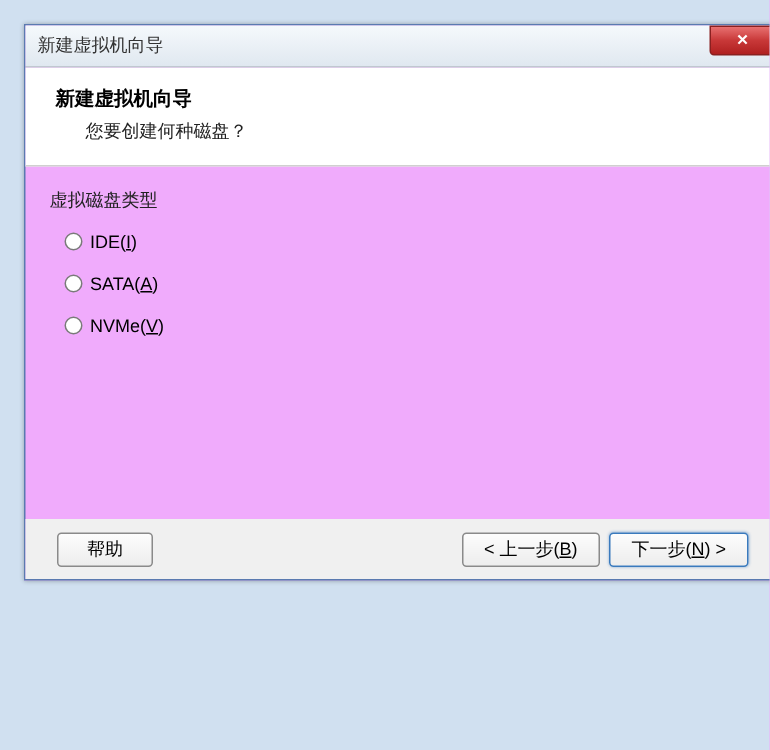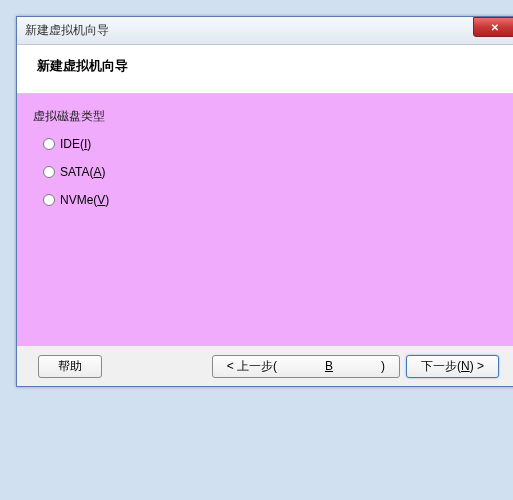--- a/index.html
+++ b/index.html
@@ -143,38 +143,39 @@
     .btn.primary {
       border: 1px solid #3a7abd;
       box-shadow: 0 0 2px rgba(58,122,189,0.6);
     }
     .spacer {
       flex: 1;
     }
     .btn + .btn {
       margin-left: 6px;
     }
-    .btn-back { min-width: 90px; gap: 48px; }
+    .btn-back { min-width: 90px; }
     .btn-next { min-width: 90px; }
     .btn-cancel { margin-left: 14px !important; min-width: 64px;}
     .btn-help{min-width:64px;}
   </style>
 </head>
 <body>
 
 <div class="window">
   <div class="titlebar">
     <span class="titlebar-text">新建虚拟机向导</span>
     <div class="close-btn">
       <span>✕</span>
     </div>
   </div>
 
   <div class="header-section">
     <div class="header-title">新建虚拟机向导</div>
+    <div class="header-subtitle">您要创建何种磁盘？</div>
   </div>
 
   <div class="content">
     <div class="group-label">虚拟磁盘类型</div>
     <div class="radio-group">
 
       <div class="radio-item">
         <span class="radio-circle"></span>
         <span class="radio-label"><span>IDE(</span><u>I</u><span>)</span></span>
       </div>

